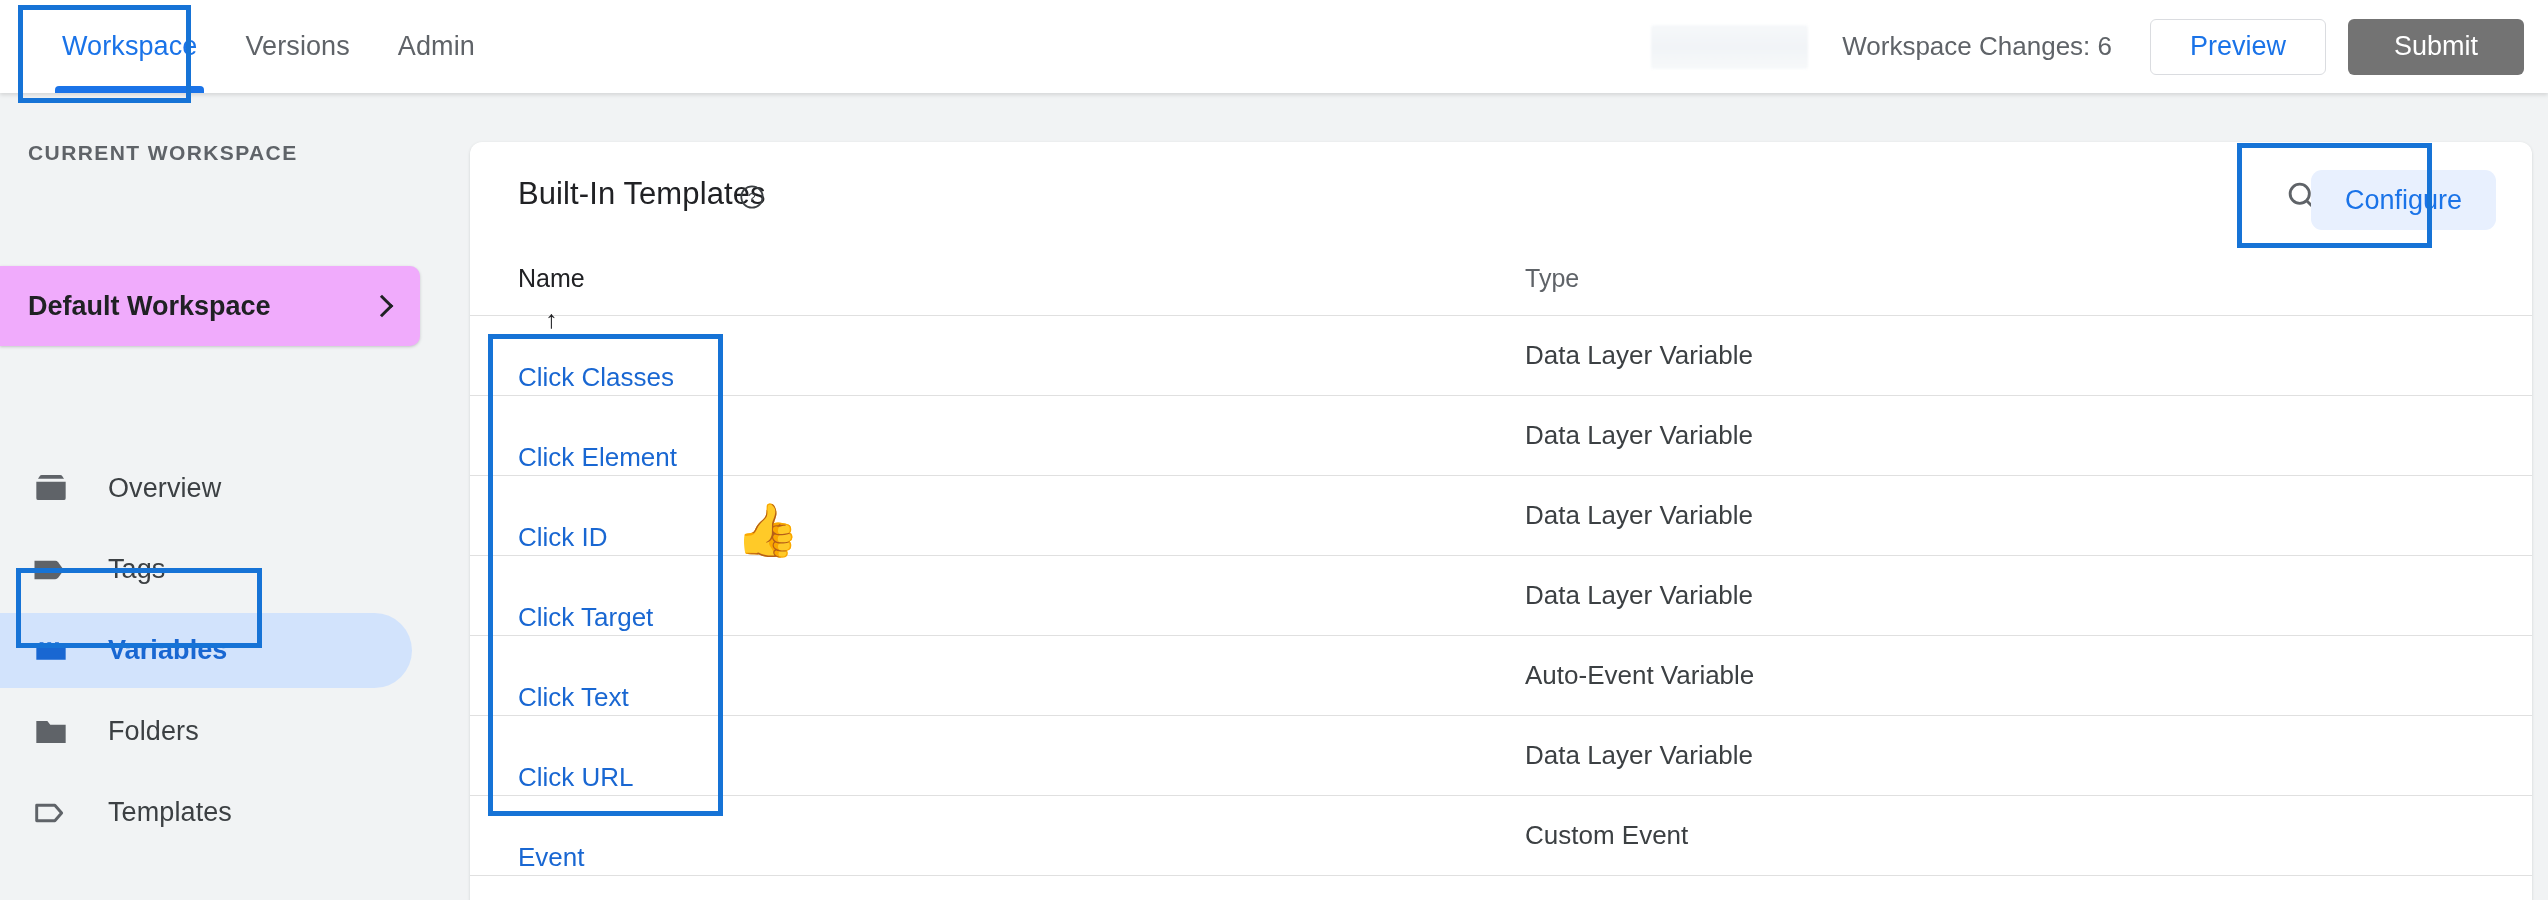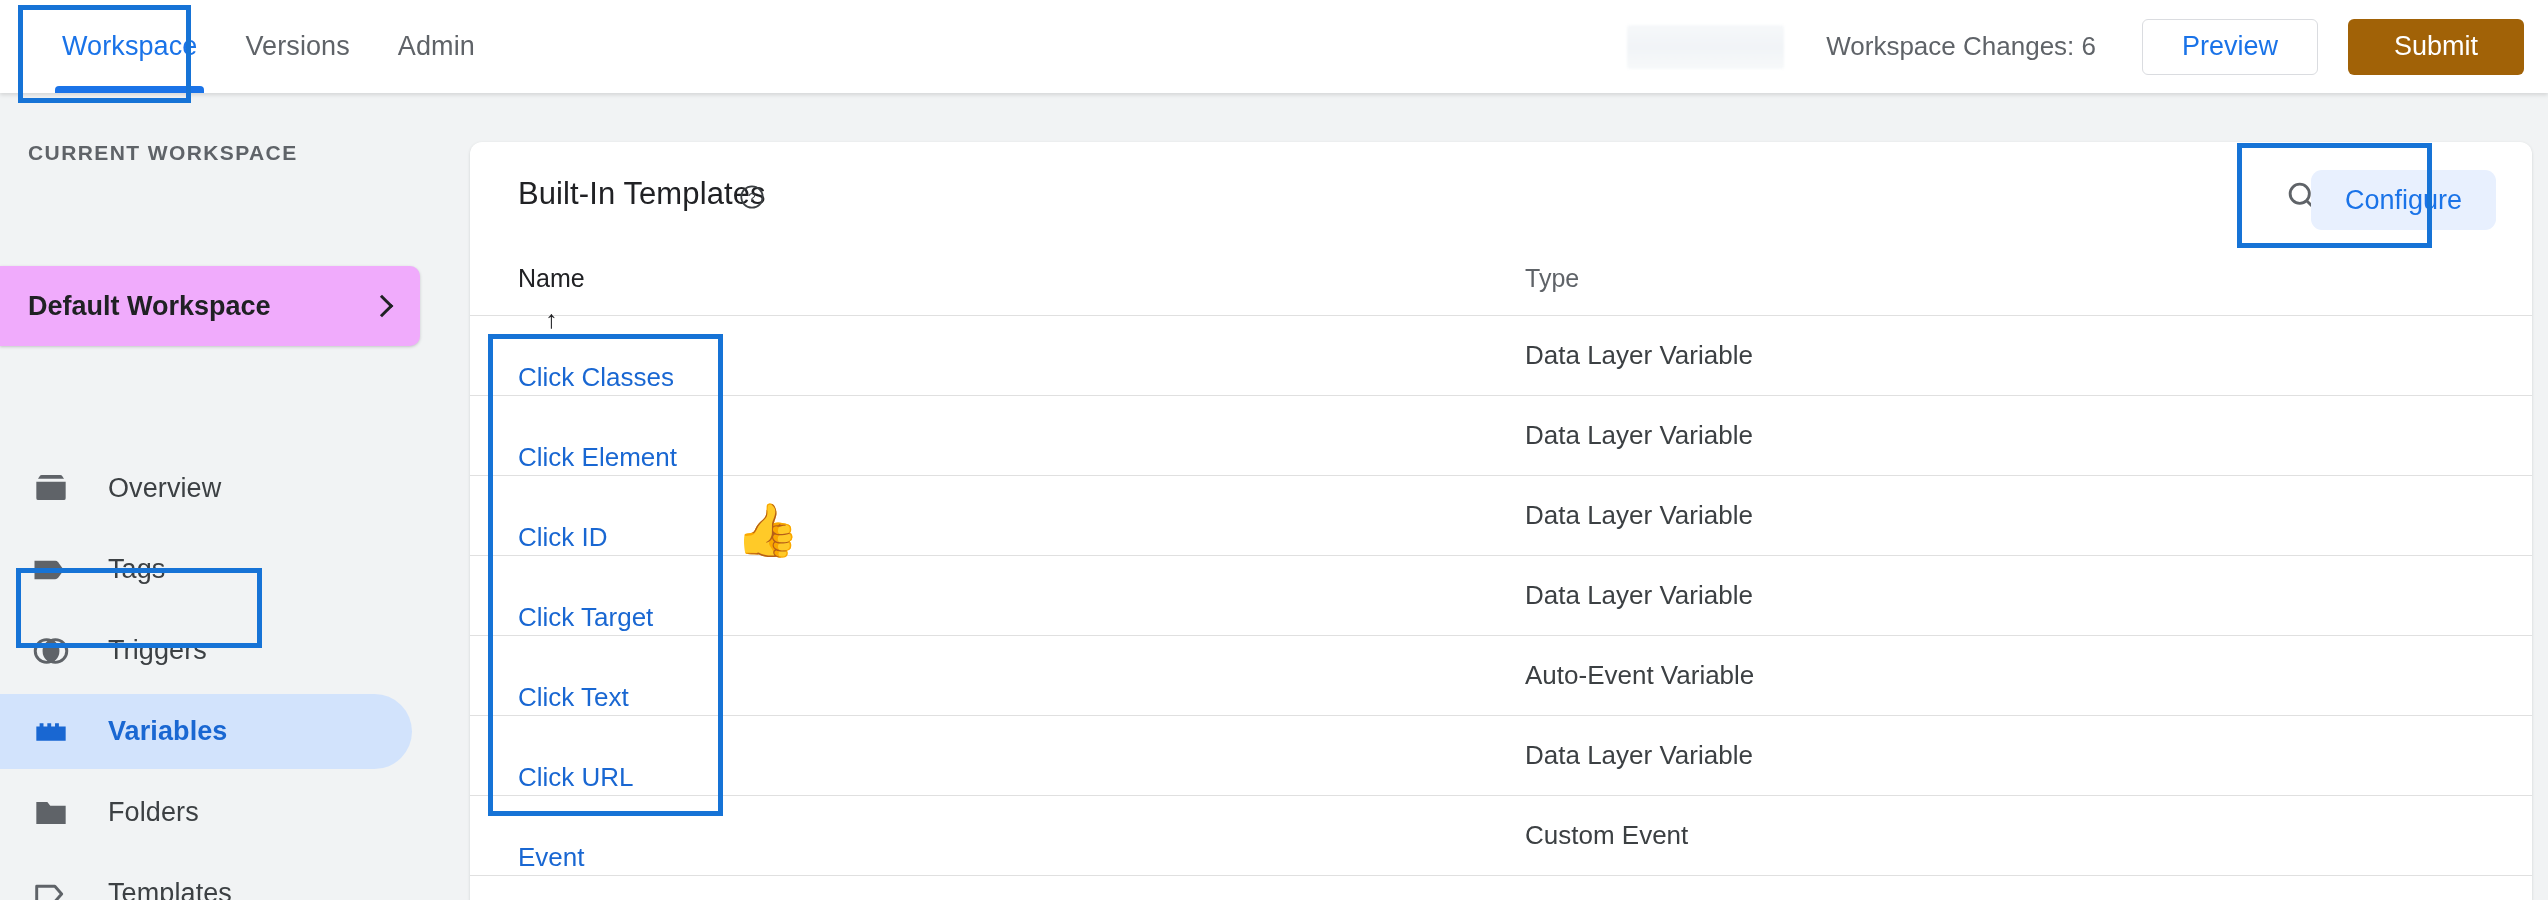--- a/index.html
+++ b/index.html
@@ -41,21 +41,21 @@
     content: "";
     position: absolute;
     left: 17px; right: 17px; bottom: 0;
     height: 7px;
     background: #1a73e8;
     border-radius: 4px 4px 0 0;
   }
 
   .header-right {
     position: absolute; right: 24px; top: 0;
-    height: 93px; display: flex; align-items: center; gap: 12px;
+    height: 93px; display: flex; align-items: center; gap: 4px;
   }
   .account-blur {
     width: 157px; height: 44px;
     background: linear-gradient(180deg,#f6f8fa 0%,#f1f4f7 50%,#f7f9fa 100%);
     border-radius: 3px;
     margin-right: 30px;
     filter: blur(1.2px);
   }
   .ws-changes {
     font-size: 26px; color: #5f6368;
@@ -65,21 +65,21 @@
     height: 56px; min-width: 176px;
     border: 1px solid #dadce0; border-radius: 6px;
     background: #fff; color: #1a73e8;
     font-size: 27px; font-family: inherit;
     display: flex; align-items: center; justify-content: center;
     cursor: pointer; margin-right: 18px;
   }
   .btn-submit {
     height: 56px; min-width: 176px;
     border: none; border-radius: 6px;
-    background: #a16207; color: #fff;
+    background: #737373; color: #fff;
     font-size: 27px; font-family: inherit; font-weight: 500;
     display: flex; align-items: center; justify-content: center;
     cursor: pointer;
   }
 
   
   .sidebar {
     position: absolute; top: 93px; left: 0;
     width: 455px; height: 604px;
     background: #f1f3f4;
@@ -272,30 +272,20 @@
 
       <div class="nav-item">
         <span class="n-icon">
           <svg width="44" height="44" viewBox="0 0 24 24">
               <path fill="#5f6368" d="M3 7h11.3a2 2 0 0 1 1.6.8l3.1 4.2-3.1 4.2a2 2 0 0 1-1.6.8H3V7z"></path>
             </svg>
         </span>
         <span class="n-label">Tags</span>
       </div>
 
-      <div class="nav-item">
-        <span class="n-icon">
-          <svg width="44" height="44" viewBox="0 0 24 24">
-            <circle cx="9.6" cy="12" r="6.2" fill="none" stroke="#5f6368" stroke-width="1.6"></circle>
-            <circle cx="14.4" cy="12" r="6.2" fill="none" stroke="#5f6368" stroke-width="1.6"></circle>
-            <path fill="#5f6368" d="M12 6.3a6.2 6.2 0 0 1 0 11.4 6.2 6.2 0 0 1 0-11.4z"></path>
-          </svg>
-        </span>
-        <span class="n-label">Triggers</span>
-      </div>
 
       <div class="nav-item selected">
         <span class="sel-pill"></span>
         <span class="n-icon">
           <svg width="44" height="44" viewBox="0 0 24 24">
               <path fill="#1967d2" d="M4 9h1.8V7.2h2.1V9h2.1V7.2h2.1V9h2.1V7.2h2.1V9H20v7.8H4V9z"></path>
             </svg>
         </span>
         <span class="n-label">Variables</span>
       </div>

